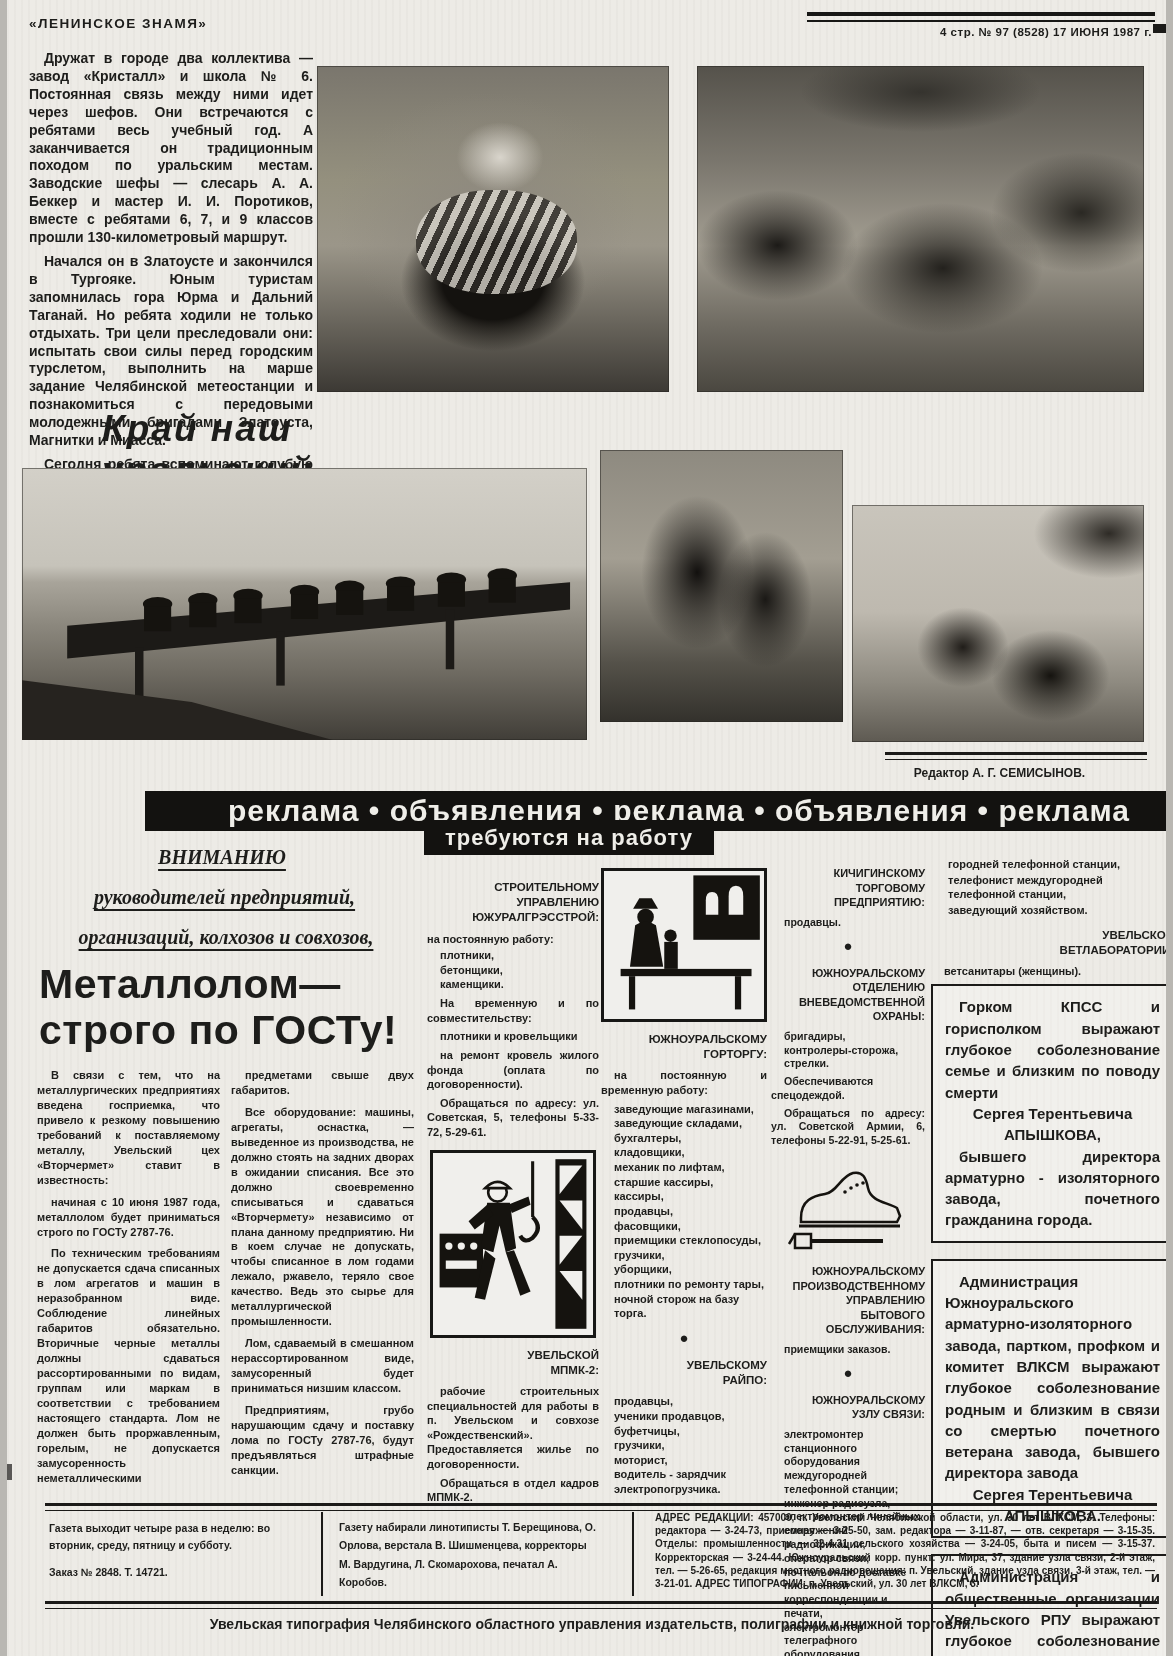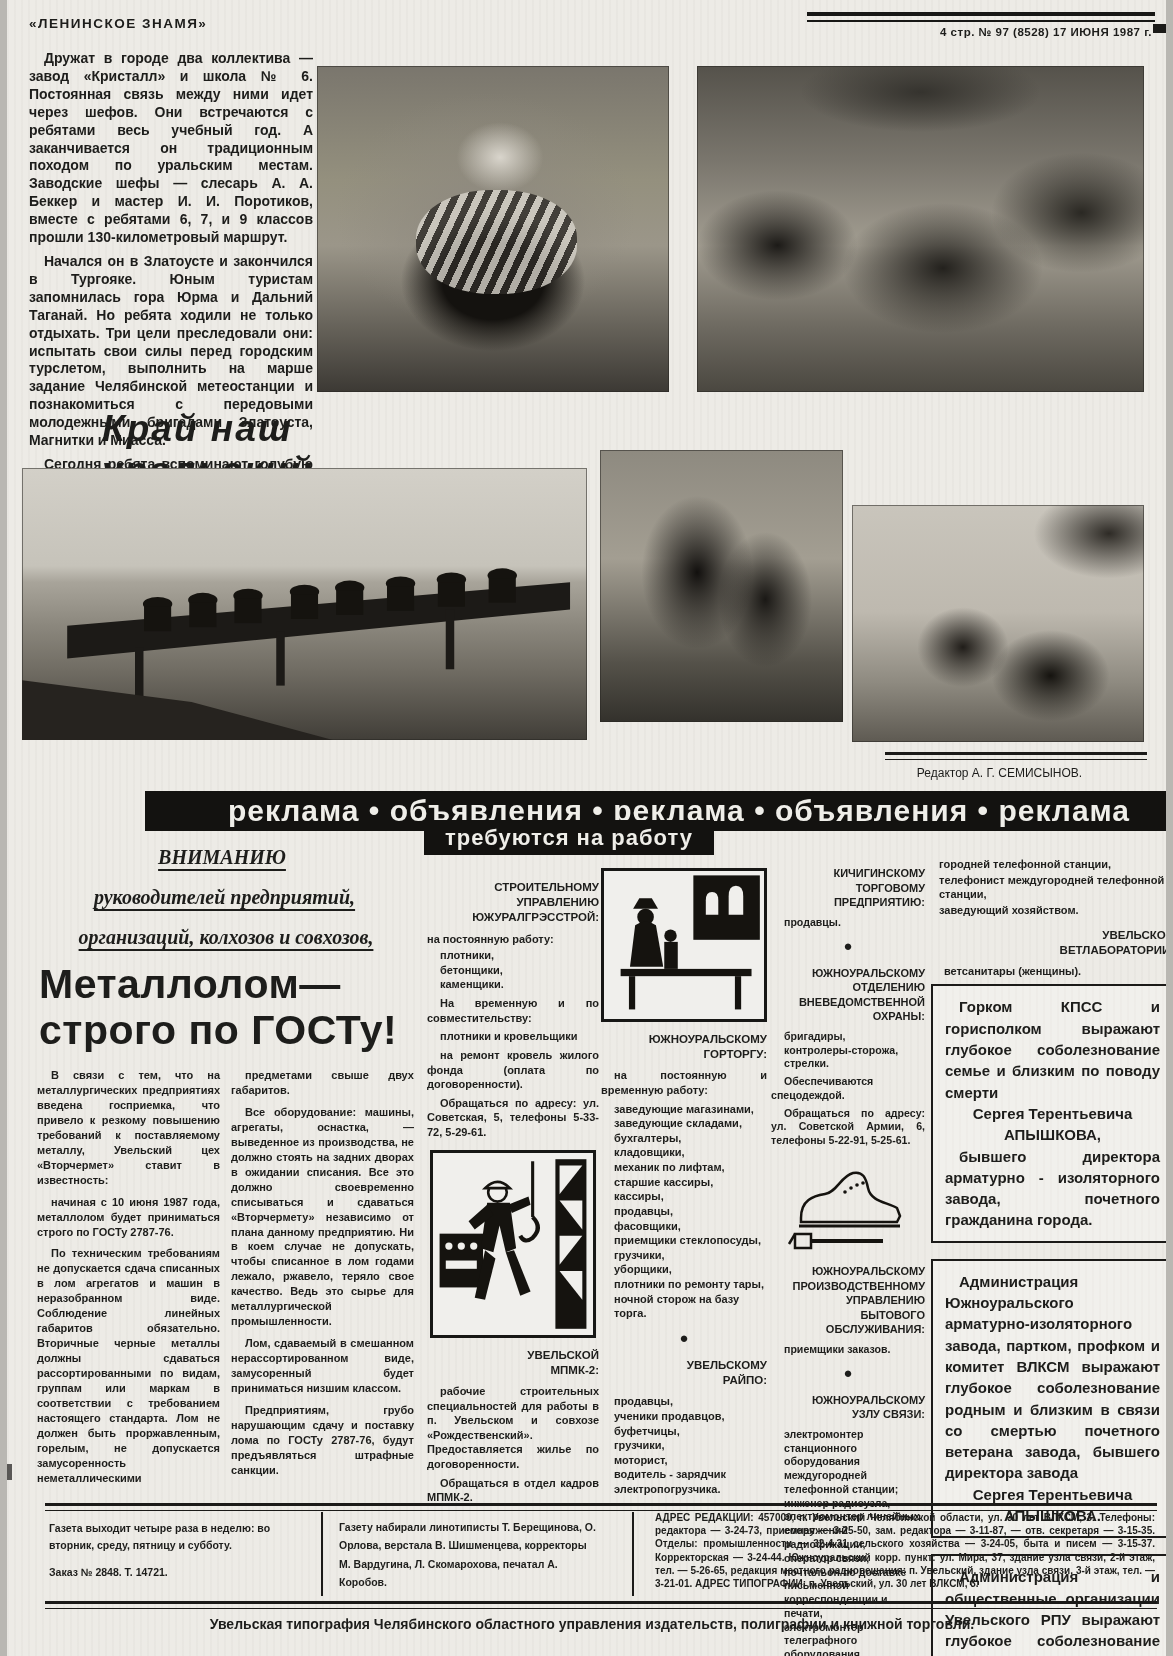--- a/index.html
+++ b/index.html
@@ -43,21 +43,21 @@
       radial-gradient(ellipse 52px 75px at 68% 55%, #1a1815 0%, rgba(0,0,0,0) 90%),
       linear-gradient(180deg,#8e8a80 0%,#a39e92 40%,#55524a 78%,#33312c 100%);}
   .ph-mid-right{top:505px;left:845px;width:292px;height:237px;
     background:
       radial-gradient(ellipse 62px 48px at 68% 72%, #15130f 0%, rgba(0,0,0,0) 95%),
       radial-gradient(ellipse 48px 42px at 38% 60%, #201d19 0%, rgba(0,0,0,0) 95%),
       radial-gradient(ellipse 75px 45px at 88% 12%, #2e2b26 0%, rgba(0,0,0,0) 100%),
       linear-gradient(180deg,#c9c5bc 0%,#beb9af 45%,#8e8a80 75%,#5e5a52 100%);}
   .dbl{border-top:3px solid #1b1a18;border-bottom:1.5px solid #1b1a18;height:4px;}
   .editor-rule{top:752px;left:878px;width:262px;}
-  .editor{top:766px;left:845px;width:295px;text-align:center;font-size:12px;font-weight:normal;}
+  .editor{top:766px;left:845px;width:295px;text-align:center;font-size:12px;font-weight:bold;}
   
   .ad-strip{top:791px;left:138px;width:1004px;height:40px;background:#131210;color:#efeee9;
     display:flex;align-items:center;justify-content:center;font-size:30px;font-weight:bold;letter-spacing:1px;padding-left:32px;}
   
   .att{font-family:"Liberation Serif",serif;font-style:italic;font-weight:bold;font-size:20px;
     text-decoration:underline;text-underline-offset:5px;text-align:center;}
   .att1{top:846px;left:35px;width:360px;}
   .att2{top:886px;left:40px;width:355px;}
   .att3{top:926px;left:28px;width:382px;}
   .metal-head{top:962px;left:32px;width:395px;font-size:41px;font-weight:bold;line-height:1.12;white-space:pre-line;letter-spacing:0.5px;}
@@ -70,21 +70,21 @@
   .ad-col{font-size:11px;font-weight:bold;line-height:1.33;}
   .col-b{top:870px;left:420px;width:172px;}
   .col-c{top:858px;left:594px;width:166px;}
   .col-d{top:856px;left:764px;width:154px;font-size:10.6px;line-height:1.3;}
   .col-e{top:856px;left:924px;width:243px;}
   .ad-header{font-weight:bold;text-align:right;white-space:pre-line;font-size:11.5px;line-height:1.32;margin:10px 0 6px;}
   .col-d .ad-header{font-size:11px;}
   .ad-line{margin:2px 0;}
   .ad-text{text-align:justify;text-indent:13px;margin:4px 0;}
   .pos{padding-left:13px;}
-  .cont-line{margin:1px 8px;}
+  .cont-line{margin:1px 17px;}
   .bullet{text-align:center;font-size:15px;margin:7px 0 5px;}
   .illus{display:block;margin:10px auto 6px;}
   .framed{border:3px solid #171715;background:#f0efeb;}
   
   .obit{border:2.5px solid #1b1a18;padding:10px 12px;margin:6px 0 16px;font-size:15px;font-weight:bold;line-height:1.42;background:rgba(255,255,255,0.25);}
   .obody,.otail{text-align:justify;text-indent:14px;}
   .cname{text-align:center;}
   .cname:empty{display:none;}
   
   .f-rule-top{top:1503px;left:38px;width:1112px;}

